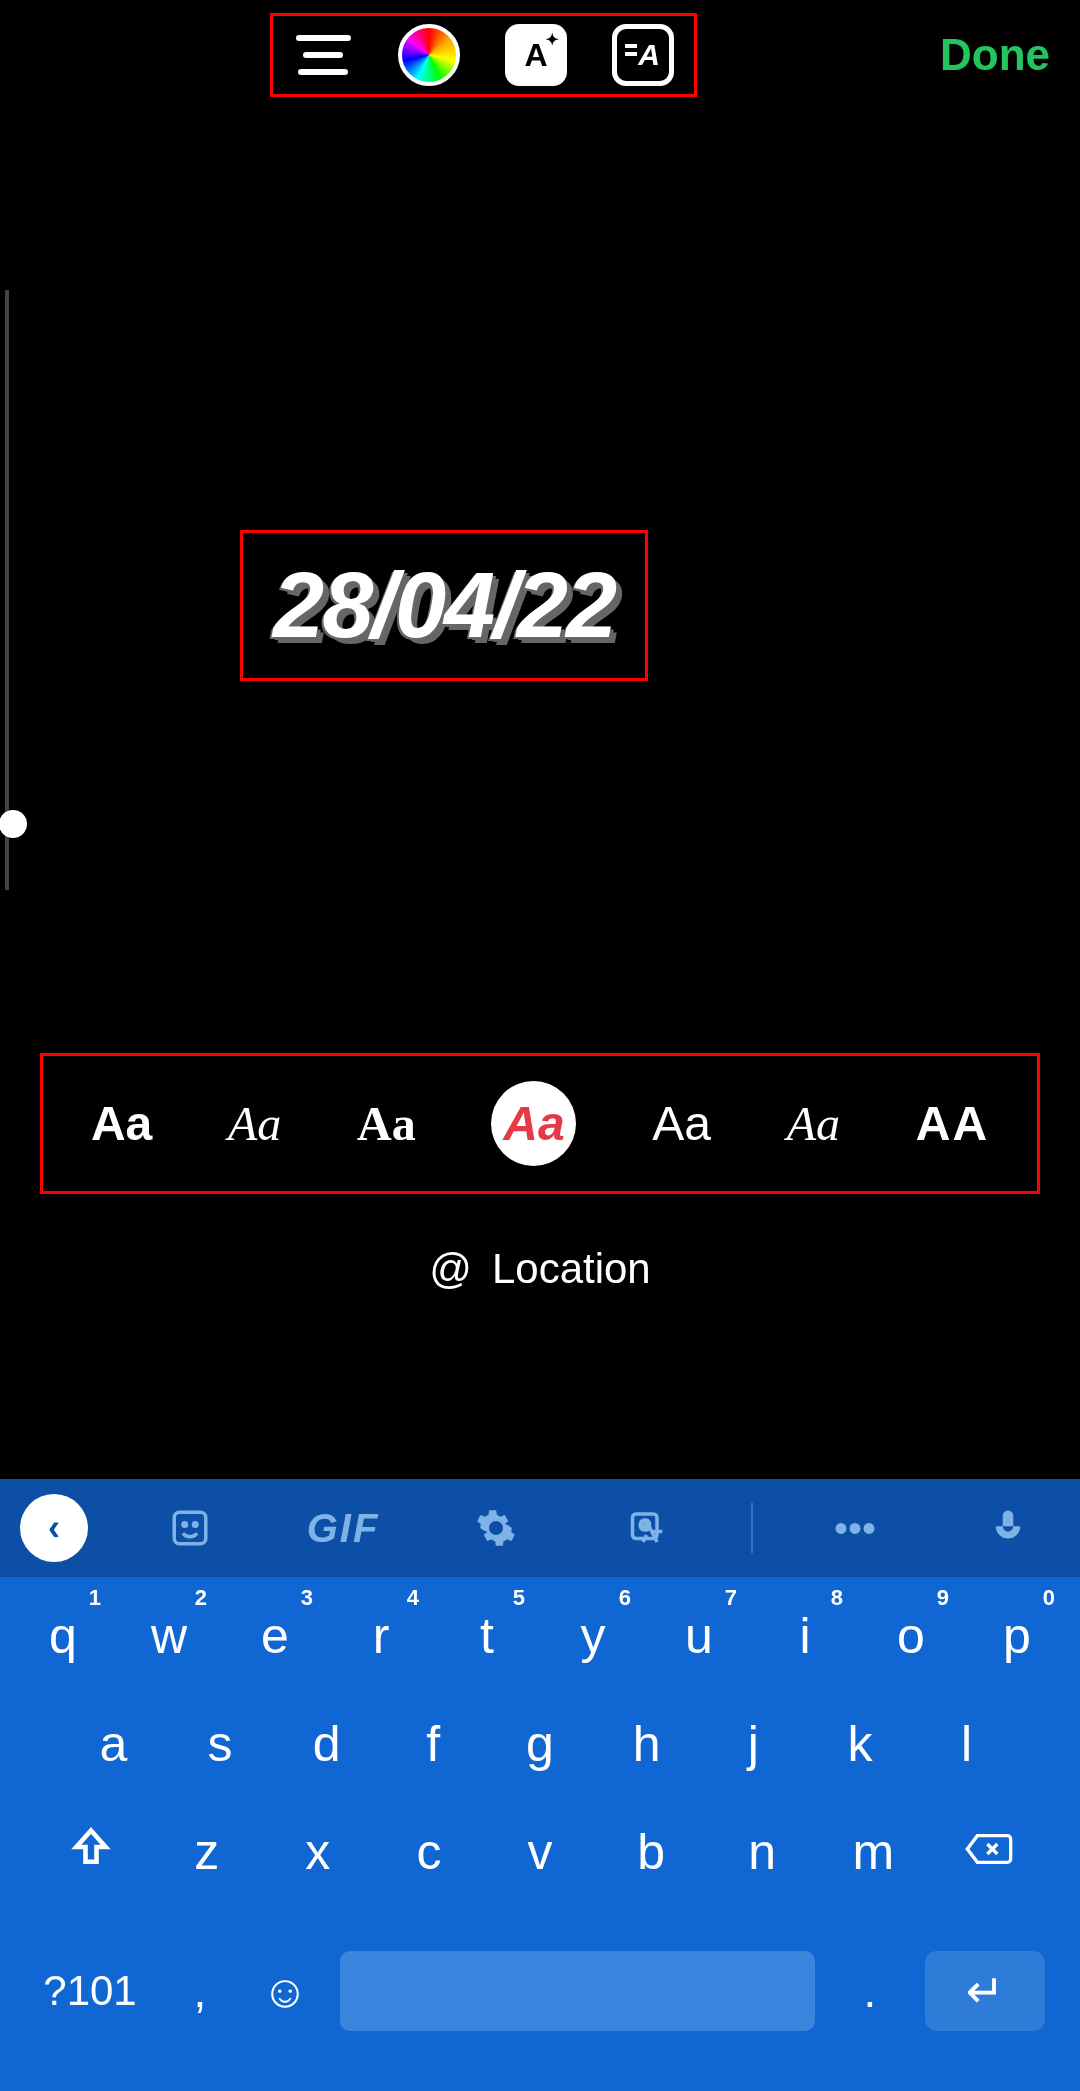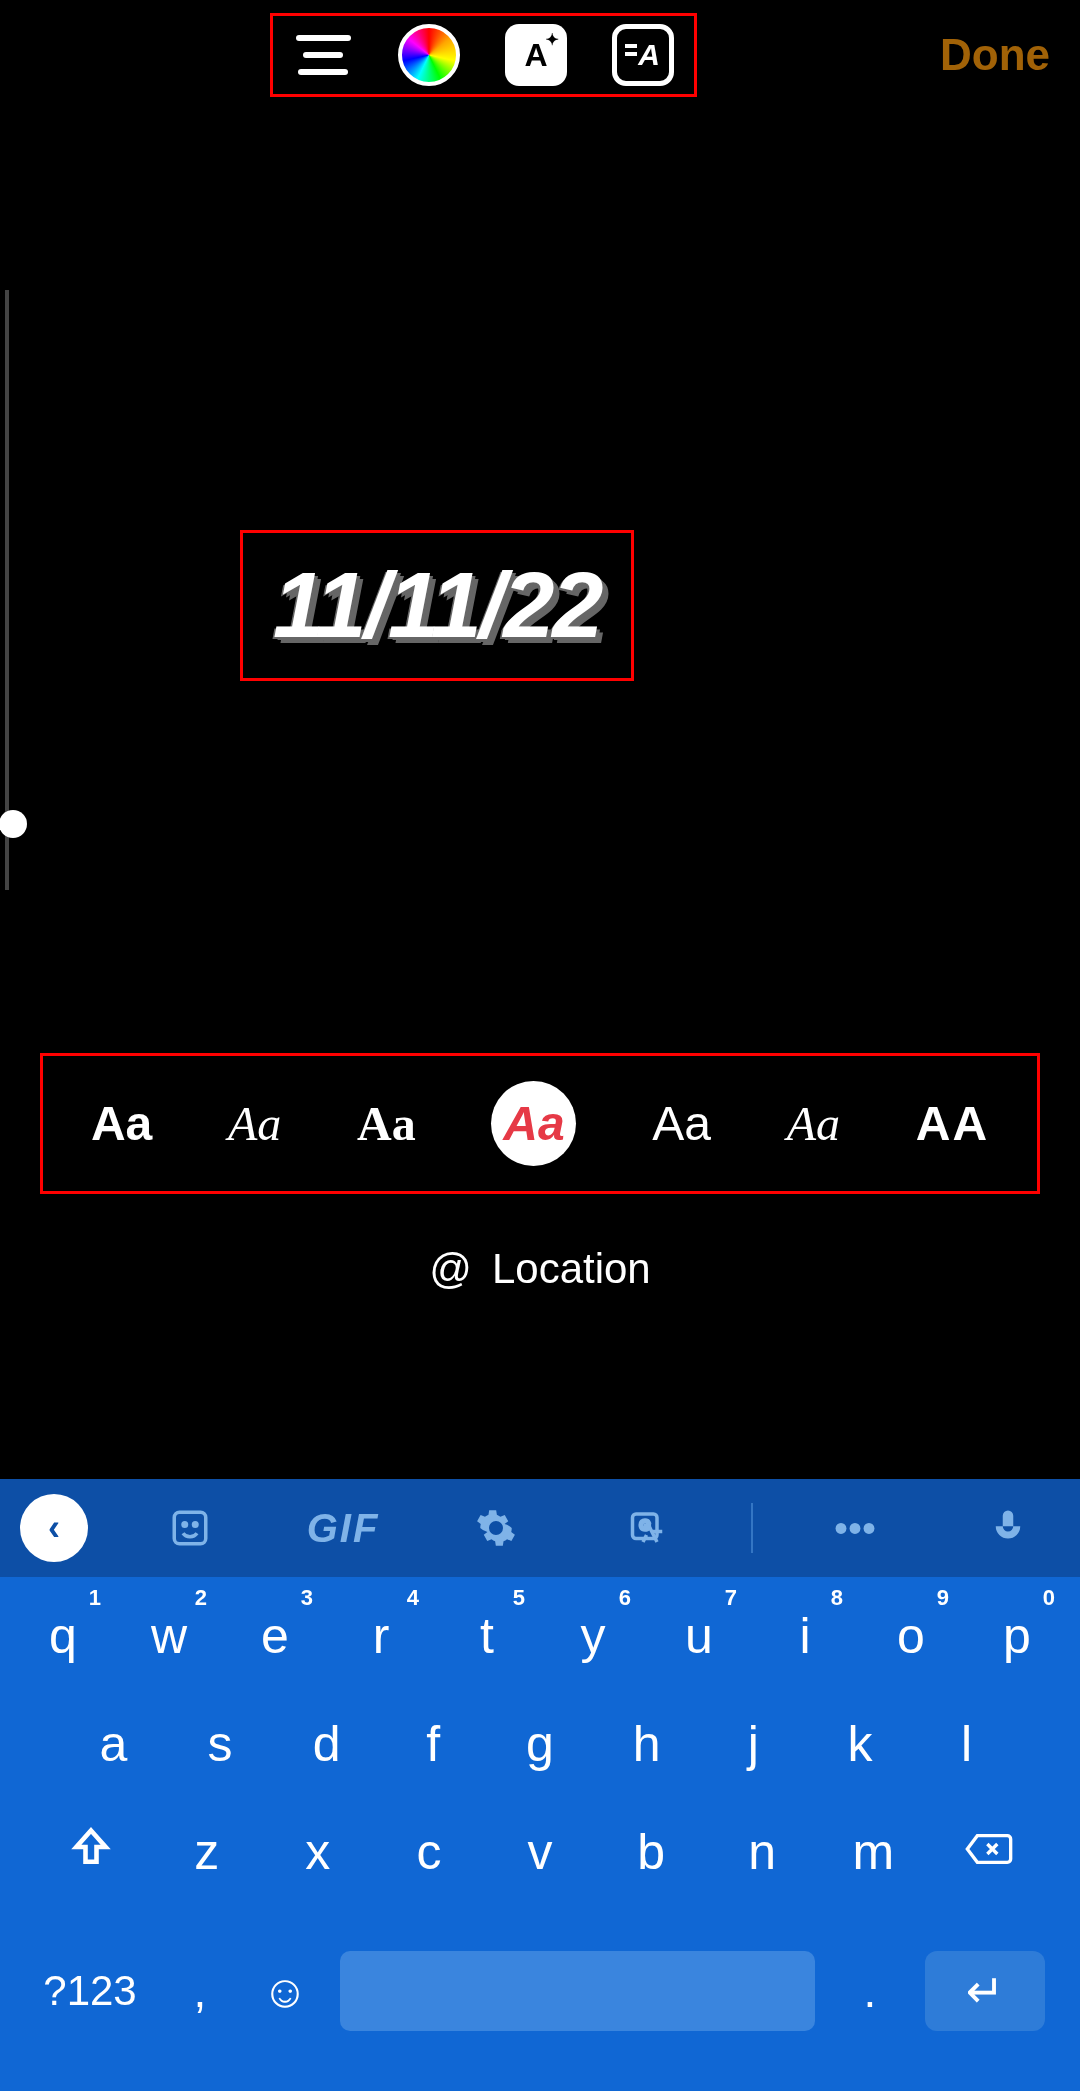--- a/index.html
+++ b/index.html
@@ -102,21 +102,21 @@
       flex-direction: column;
       gap: 4px;
     }
     .bg-text-lines div {
       width: 12px;
       height: 4px;
       background: #fff;
     }
 
     .done-btn {
-      color: #a16207;
+      color: #22c55e;
       font-size: 44px;
       font-weight: 700;
     }
 
     .slider-track {
       position: absolute;
       left: 5px;
       top: 290px;
       width: 4px;
       height: 600px;
@@ -367,21 +367,21 @@
     </div>
   </div>
   <div class="done-btn">Done</div>
 </div>
 
 <div class="slider-track">
   <div class="slider-handle"></div>
 </div>
 
 <div class="canvas">
-  <div class="story-text">11/11/22</div>
+  <div class="story-text">28/04/22</div>
 </div>
 
 <div class="font-selector">
   <div class="font-option">Aa</div>
   <div class="font-option script">Aa</div>
   <div class="font-option serif">Aa</div>
   <div class="font-option selected">Aa</div>
   <div class="font-option light">Aa</div>
   <div class="font-option italic-serif">Aa</div>
   <div class="font-option caps">AA</div>
@@ -465,21 +465,21 @@
       <div class="key">n</div>
       <div class="key">m</div>
       <div class="key backspace-key">
         <svg width="50" height="40" viewBox="0 0 30 24" fill="none" stroke="#fff" stroke-width="2">
             <path d="M8 4h18a2 2 0 012 2v12a2 2 0 01-2 2H8l-6-8z"></path>
             <path d="M14 9l6 6M20 9l-6 6"></path>
           </svg>
       </div>
     </div>
     <div class="kb-bottom">
-      <div class="switch-key">?123</div>
+      <div class="switch-key">?101</div>
       <div class="comma-key">,</div>
       <div class="emoji-key">☺</div>
       <div class="space-key"></div>
       <div class="period-key">.</div>
       <div class="enter-key">↵</div>
     </div>
   </div>
 </div>
 
 </body></html>

